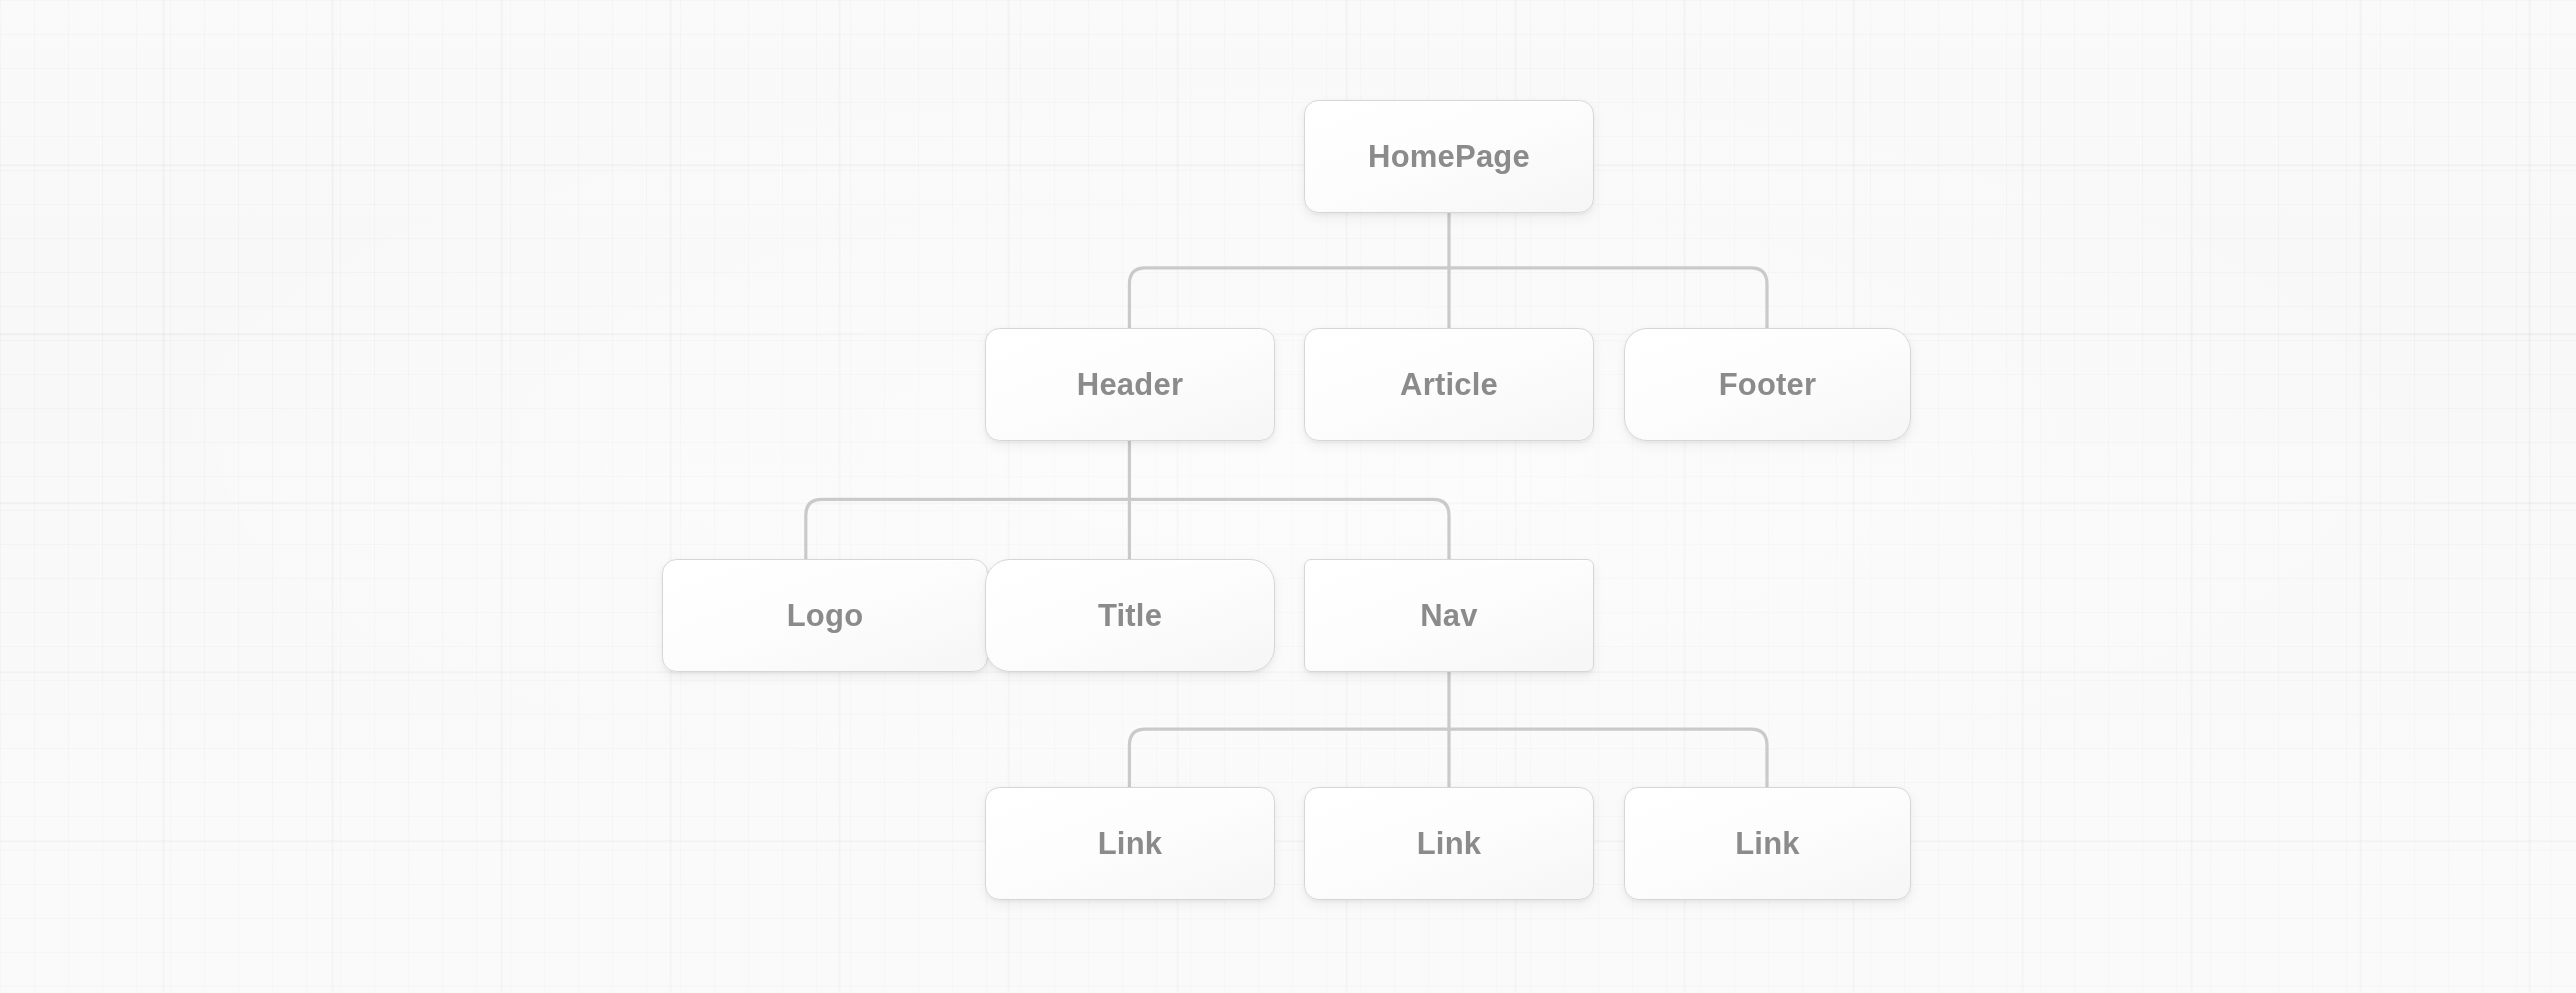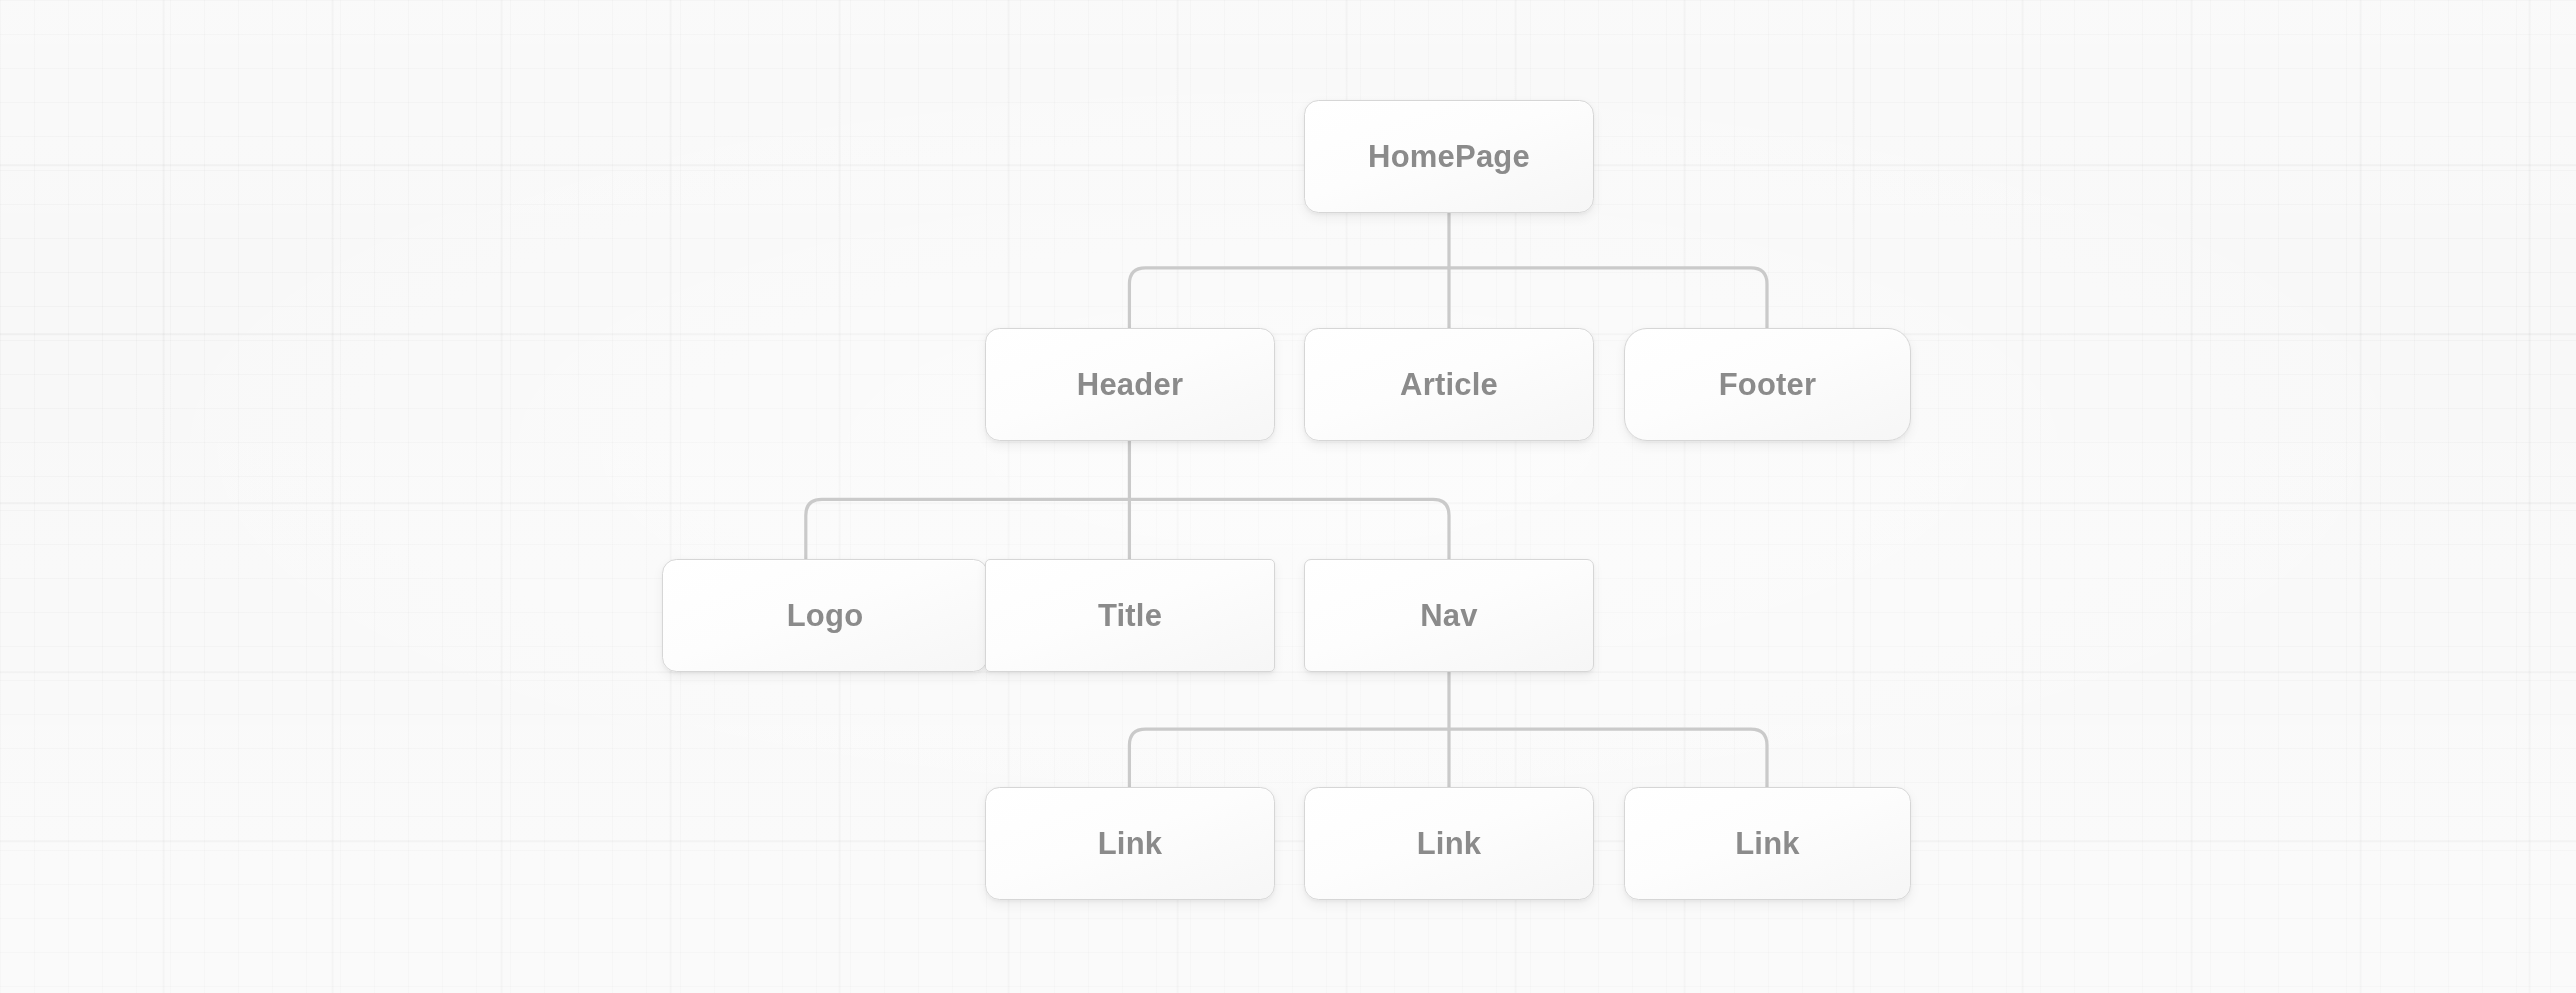--- a/index.html
+++ b/index.html
@@ -116,21 +116,21 @@
       </div>
       <div class="node" style="left: 1304px; top: 328px; width: 290px; height: 113px; border-radius: 14.5px;">
         <span class="label">Article</span>
       </div>
       <div class="node" style="left: 1624px; top: 328px; width: 287px; height: 113px; border-radius: 23px;">
         <span class="label">Footer</span>
       </div>
       <div class="node" style="left: 662px; top: 559px; width: 326px; height: 113px; border-radius: 14.5px;">
         <span class="label">Logo</span>
       </div>
-      <div class="node" style="left: 985px; top: 559px; width: 290px; height: 113px; border-radius: 5px;">
+      <div class="node" style="left: 985px; top: 559px; width: 290px; height: 113px; border-radius: 25px;">
         <span class="label">Title</span>
       </div>
       <div class="node" style="left: 1304px; top: 559px; width: 290px; height: 113px; border-radius: 7px;">
         <span class="label">Nav</span>
       </div>
       <div class="node" style="left: 985px; top: 787px; width: 290px; height: 113px; border-radius: 14.5px;">
         <span class="label">Link</span>
       </div>
       <div class="node" style="left: 1304px; top: 787px; width: 290px; height: 113px; border-radius: 14.5px;">
         <span class="label">Link</span>

